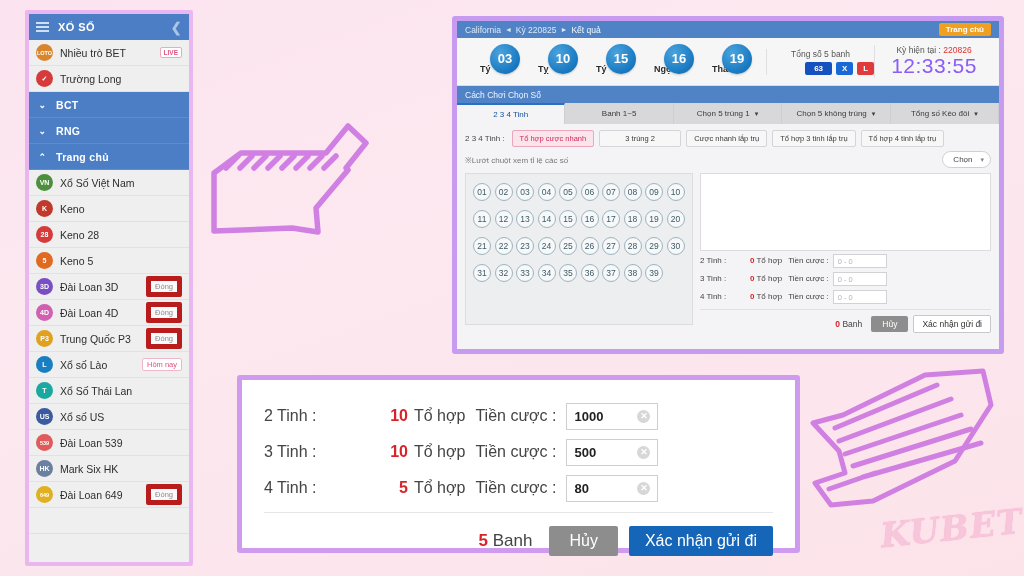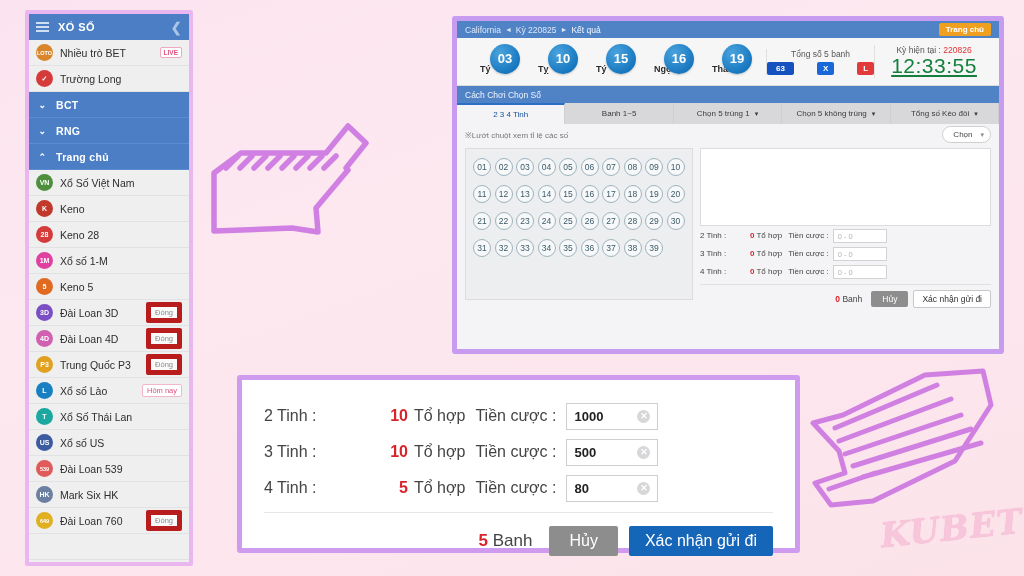--- a/index.html
+++ b/index.html
@@ -95,34 +95,34 @@
     display: flex; align-items: center; justify-content: center;
     position: absolute; left: 13px; top: 4px;
     box-shadow: 0 1px 2px rgba(0,0,0,.2);
   }
   .zodiac {
     position: absolute; left: 3px; top: 24px; font-size: 9px;
     font-weight: bold; color: #2a2a2a; text-shadow: 0 0 2px #fff;
   }
   .res-mid { width: 120px; text-align: center; border-left: 1px solid #e0e0e2; }
   .res-mid .cap { font-size: 8.5px; color: #555; margin-bottom: 3px; }
-  .chips { display: flex; gap: 4px; justify-content: space-between; }
+  .chips { display: flex; gap: 4px; justify-content: flex-end; }
   .chip {
     font-size: 8px; font-weight: bold; color: #fff; border-radius: 2px;
     padding: 2px 0; min-width: 17px; text-align: center;
   }
   .chip.w { min-width: 27px; background: #1552bf; }
   .chip.b { background: #1868d8; }
   .chip.r { background: #e03a3a; }
   .res-right { width: 132px; text-align: center; border-left: 1px solid #e0e0e2; }
   .res-right .k { font-size: 8.5px; color: #555; }
   .res-right .k b { color: #d33; font-weight: normal; }
   .res-right .clock {
-    font-size: 21px; color: #15803d; font-family: "Liberation Sans", sans-serif;
-    letter-spacing: .5px; line-height: 1.05; text-decoration: underline;
+    font-size: 21px; color: #8b5cf6; font-family: "Liberation Sans", sans-serif;
+    letter-spacing: .5px; line-height: 1.05;
   }
   .howbar {
     height: 17px; background: #5083c6; color: #eef4fb; font-size: 8.5px;
     display: flex; align-items: center; padding: 0 8px;
   }
   .tabrow { display: flex; height: 21px; background: #e3e3e5; }
   .tab {
     flex: 1; display: flex; align-items: center; justify-content: center; gap: 5px;
     font-size: 8px; color: #3a3a3a; border-right: 1px solid #cfcfd1;
     background: #d8d8da;
@@ -291,24 +291,20 @@
         </div>
         <div class="sb-row">
           <span class="ico" style="background: rgb(192, 57, 43);">K</span>
           <span class="lbl">Keno</span>
         </div>
         <div class="sb-row">
           <span class="ico" style="background: rgb(214, 59, 59);">28</span>
           <span class="lbl">Keno 28</span>
         </div>
         <div class="sb-row">
-          <span class="ico" style="background: rgb(224, 64, 160);">1M</span>
-          <span class="lbl">Xổ số 1-M</span>
-        </div>
-        <div class="sb-row">
           <span class="ico" style="background: rgb(224, 106, 32);">5</span>
           <span class="lbl">Keno 5</span>
         </div>
         <div class="sb-row">
           <span class="ico" style="background: rgb(123, 79, 196);">3D</span>
           <span class="lbl">Đài Loan 3D</span>
           <span class="badge-dong">Đóng</span>
         </div>
         <div class="sb-row">
           <span class="ico" style="background: rgb(208, 96, 176);">4D</span>
@@ -336,21 +332,21 @@
         <div class="sb-row">
           <span class="ico" style="background: rgb(224, 90, 90); font-size: 5.5px;">539</span>
           <span class="lbl">Đài Loan 539</span>
         </div>
         <div class="sb-row">
           <span class="ico" style="background: rgb(107, 127, 160);">HK</span>
           <span class="lbl">Mark Six HK</span>
         </div>
         <div class="sb-row">
           <span class="ico" style="background: rgb(224, 176, 32); font-size: 5.5px;">649</span>
-          <span class="lbl">Đài Loan 760</span>
+          <span class="lbl">Đài Loan 649</span>
           <span class="badge-dong">Đóng</span>
         </div>
         <div class="sb-row"></div>
       </div>
   </div>
 </div>
 
 <div id="main-panel">
   <div class="mp-inner">
 
@@ -421,20 +417,30 @@
         <div class="tab">
           <span>Chọn 5 không trúng</span>
           <span class="cd">▾</span>
         </div>
         <div class="tab">
           <span>Tổng số Kèo đôi</span>
           <span class="cd">▾</span>
         </div>
       </div>
 
+    <div class="subrow">
+      <span class="lab">2 3 4 Tinh :</span>
+      <span id="subtab-items" style="display:flex;gap:5px;">
+          <span class="pill sel w1">Tổ hợp cược nhanh</span>
+          <span class="pill w1">3 trúng 2</span>
+          <span class="pill">Cược nhanh lắp trụ</span>
+          <span class="pill">Tổ hợp 3 tinh lắp trụ</span>
+          <span class="pill">Tổ hợp 4 tinh lắp trụ</span>
+        </span>
+    </div>
 
     <div class="hintrow">
       <span class="h">※Lướt chuột xem tỉ lệ các số</span>
       <span class="chondrop">
         <span>Chọn</span>
         <span class="cd">▾</span>
       </span>
     </div>
 
     <div class="workarea">

